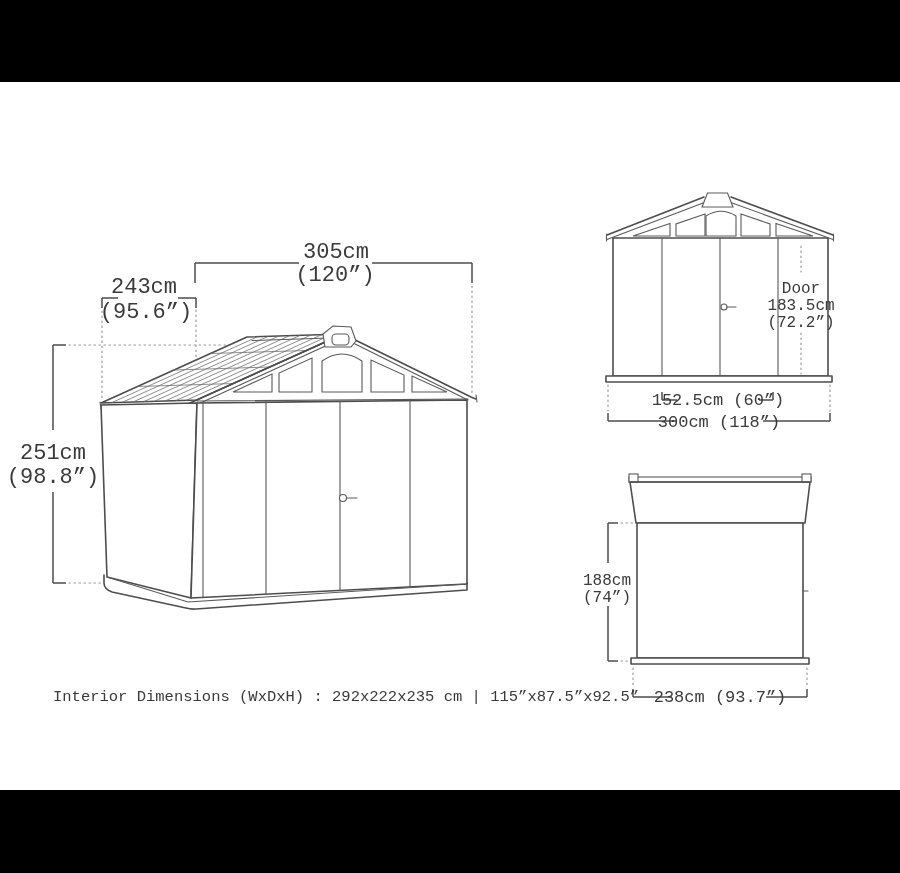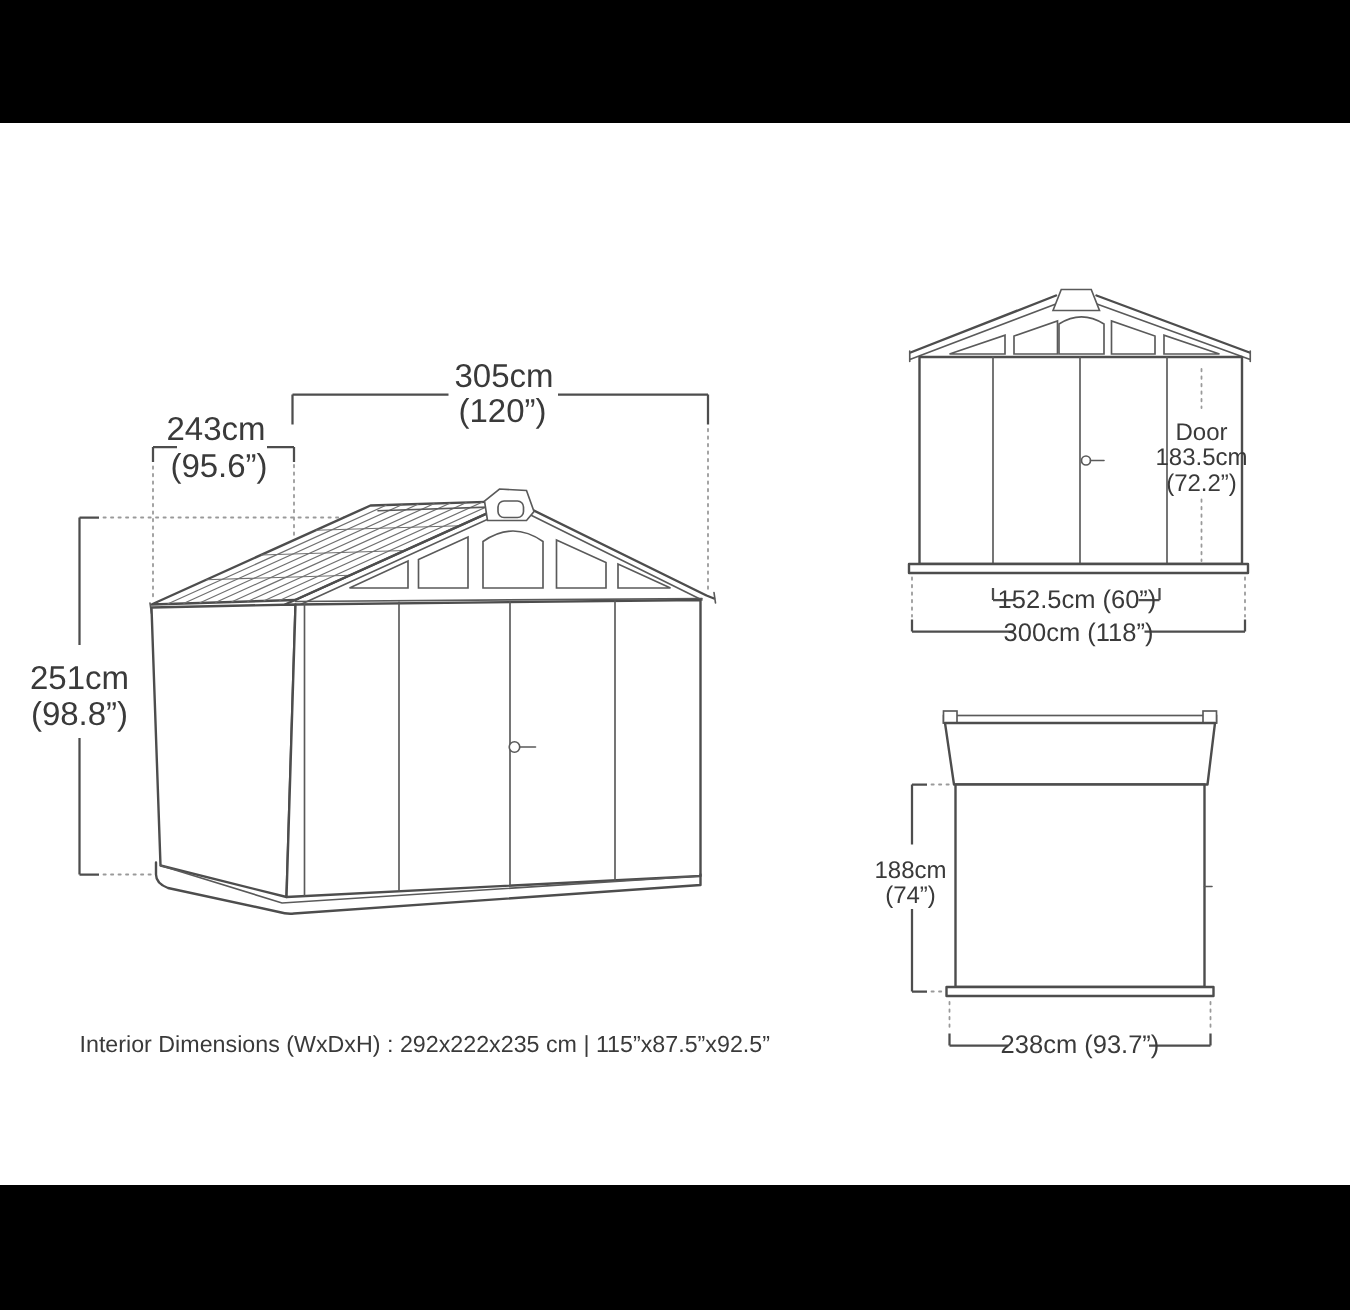--- a/index.html
+++ b/index.html
@@ -1,17 +1,17 @@
 <!DOCTYPE html>
 <html><head>
 <meta charset="utf-8">
 <style>
   html,body{margin:0;padding:0;background:#888;}
   .stage{position:relative;width:900px;height:873px;background:#ffffff;overflow:hidden;
-         font-family:Liberation Sans, sans-serif;}
+         font-family:Liberation Mono, monospace;}
   .letterbox{position:absolute;left:0;width:900px;background:#000;}
   .letterbox.top{top:0;height:82px;}
   .letterbox.bottom{top:790px;height:83px;}
   svg text{fill:#3a3a3a;}
   .dim-txt{font-size:22px;}
   .dim-txt-sm{font-size:16px;}
   .dim-txt-md{font-size:17px;}
   .caption-txt{font-size:15.5px;}
   .ln{stroke:#4d4d4d;stroke-width:1.6;fill:none;stroke-linecap:round;stroke-linejoin:round;}
   .ln-thin{stroke:#5a5a5a;stroke-width:1.1;fill:none;stroke-linecap:round;}

